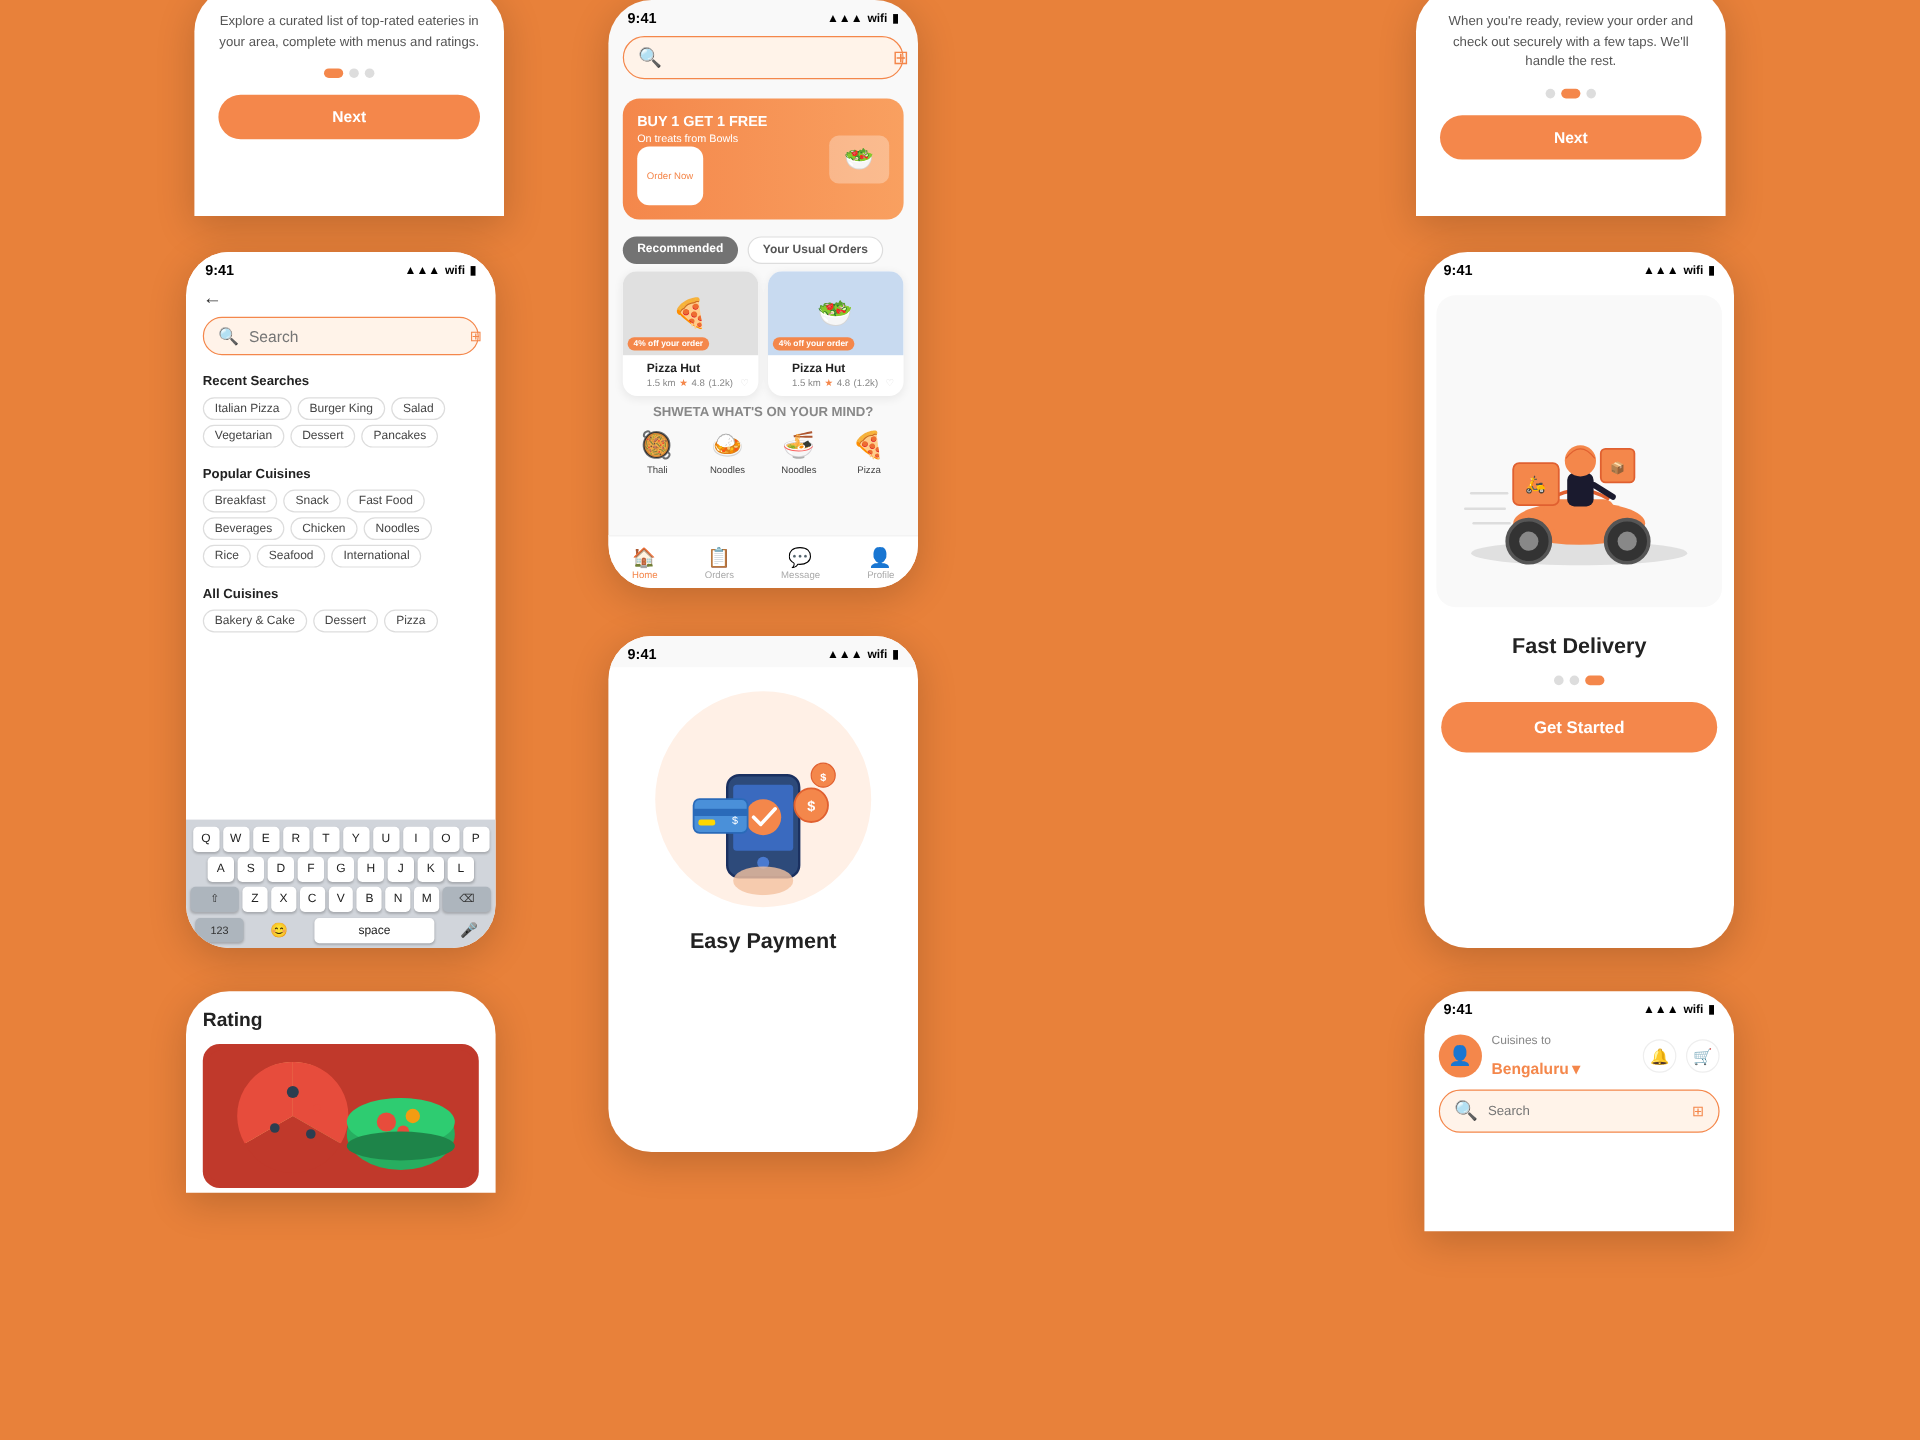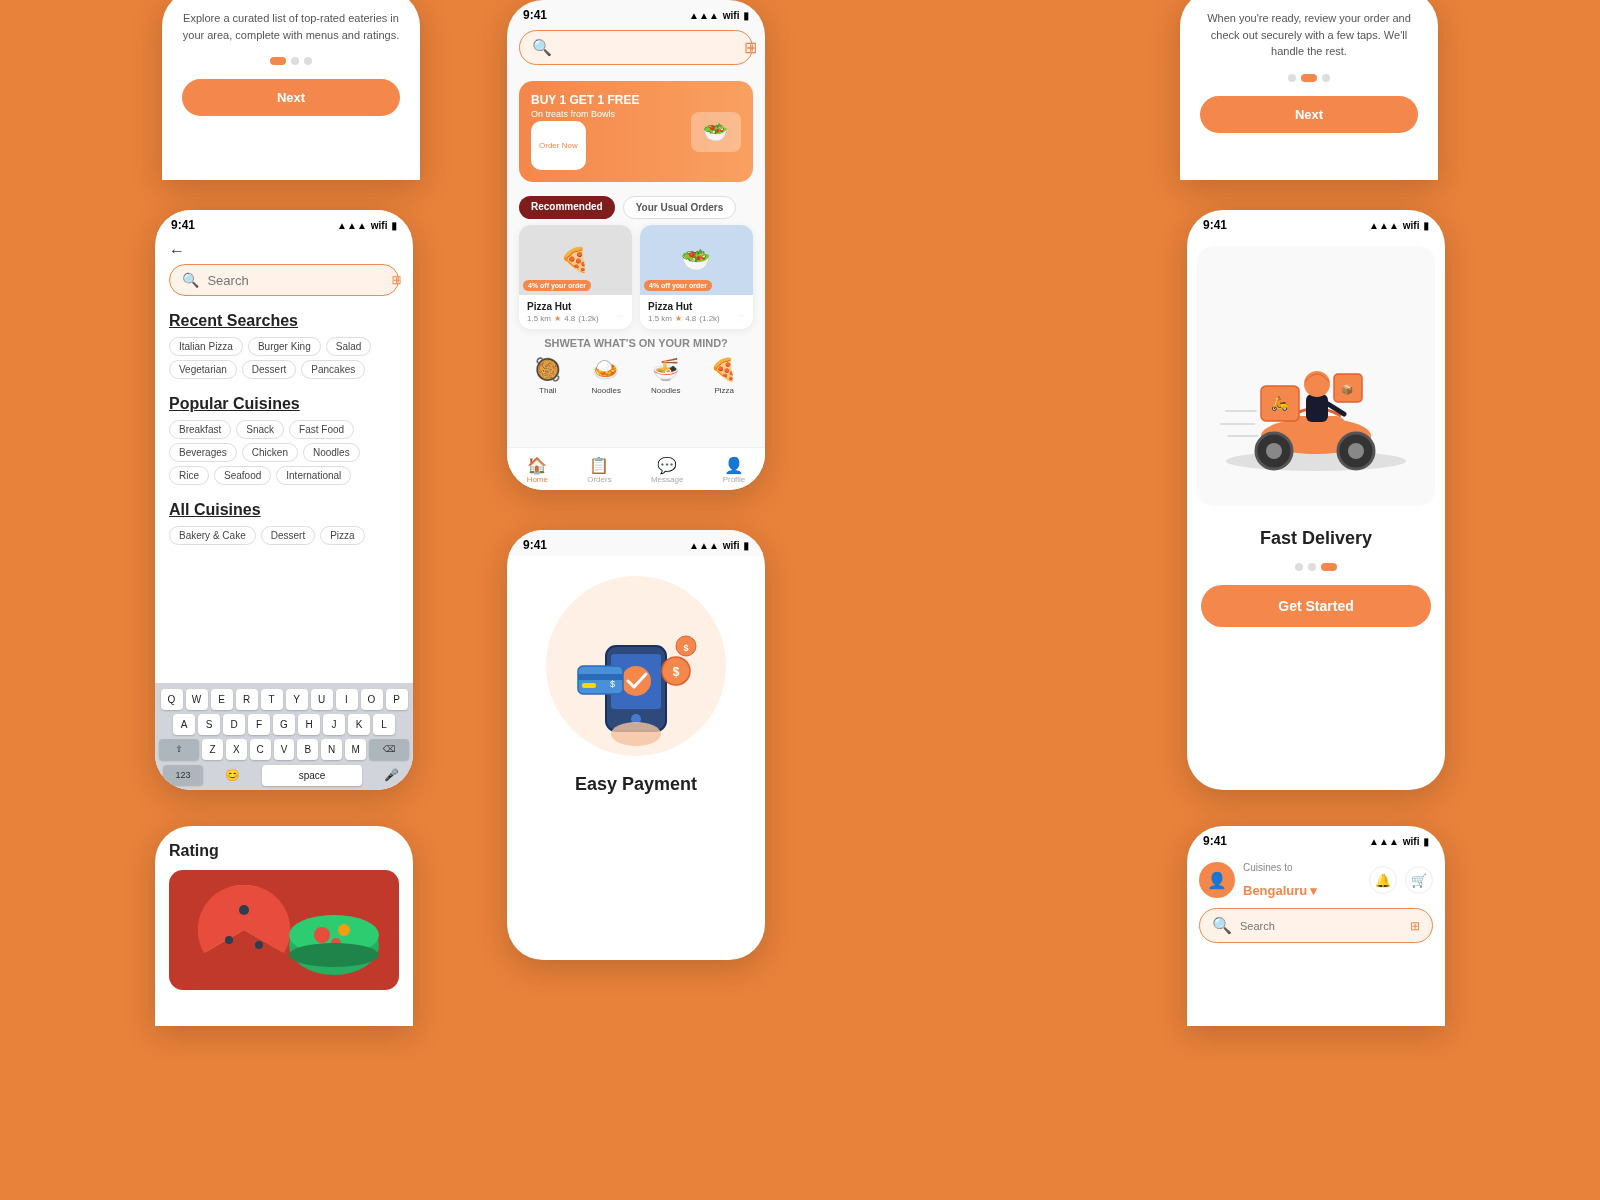--- a/index.html
+++ b/index.html
@@ -64,25 +64,24 @@
       background: transparent;
       font-size: 13px;
       color: #aaa;
       outline: none;
       flex: 1;
     }
     .search-icon-svg { color: #F4874B; font-size: 14px; }
 
     .search-section { padding: 8px 14px 4px; }
     .search-section-title {
-      font-size: 16px;
+      font-size: 11px;
       font-weight: 700;
       color: #222;
       margin-bottom: 7px;
-      text-decoration: underline;
     }
     .tag-row {
       display: flex;
       flex-wrap: wrap;
       gap: 5px;
       margin-bottom: 4px;
     }
     .tag {
       border: 1px solid #ddd;
       border-radius: 14px;
@@ -194,21 +193,21 @@
       gap: 8px;
       padding: 6px 12px;
     }
     .tab-pill {
       padding: 5px 12px;
       border-radius: 16px;
       font-size: 10px;
       font-weight: 600;
       cursor: pointer;
     }
-    .tab-pill.active { background: #7f1d1d; color: white; }
+    .tab-pill.active { background: #737373; color: white; }
     .tab-pill.inactive { background: white; color: #555; border: 1px solid #ddd; }
 
     .restaurant-grid {
       display: flex;
       gap: 8px;
       padding: 0 12px;
     }
     .restaurant-card {
       flex: 1;
       background: white;
@@ -229,21 +228,21 @@
       position: absolute;
       bottom: 4px;
       left: 4px;
       background: #F4874B;
       color: white;
       font-size: 7px;
       padding: 2px 5px;
       border-radius: 6px;
       font-weight: 600;
     }
-    .rest-info { padding: 6px 8px; }
+    .rest-info { padding: 6px 8px; margin-left: 12px; }
     .rest-name { font-size: 10px; font-weight: 700; color: #222; }
     .rest-meta { font-size: 8px; color: #888; margin-top: 2px; display: flex; align-items: center; gap: 3px; }
     .rest-meta .star { color: #F4874B; }
 
     .shweta-section { padding: 8px 12px 4px; }
     .shweta-title { font-size: 11px; font-weight: 600; color: #888; text-align: center; margin-bottom: 8px; }
     .food-icons-row {
       display: flex;
       justify-content: space-around;
     }
@@ -365,21 +364,21 @@
       font-weight: 800;
       color: #222;
       padding: 8px 14px 0;
     }
 
     
     .phone-rating {
       left: 155px;
       top: 826px;
       width: 258px;
-      height: 200px;
+      height: 168px;
       border-radius: 36px 36px 0 0;
       background: white;
     }
     .rating-content { padding: 16px 14px 10px; }
     .rating-title { font-size: 16px; font-weight: 800; color: #222; margin-bottom: 10px; }
     .food-image-box {
       width: 100%;
       height: 120px;
       background: #c0392b;
       border-radius: 14px;

